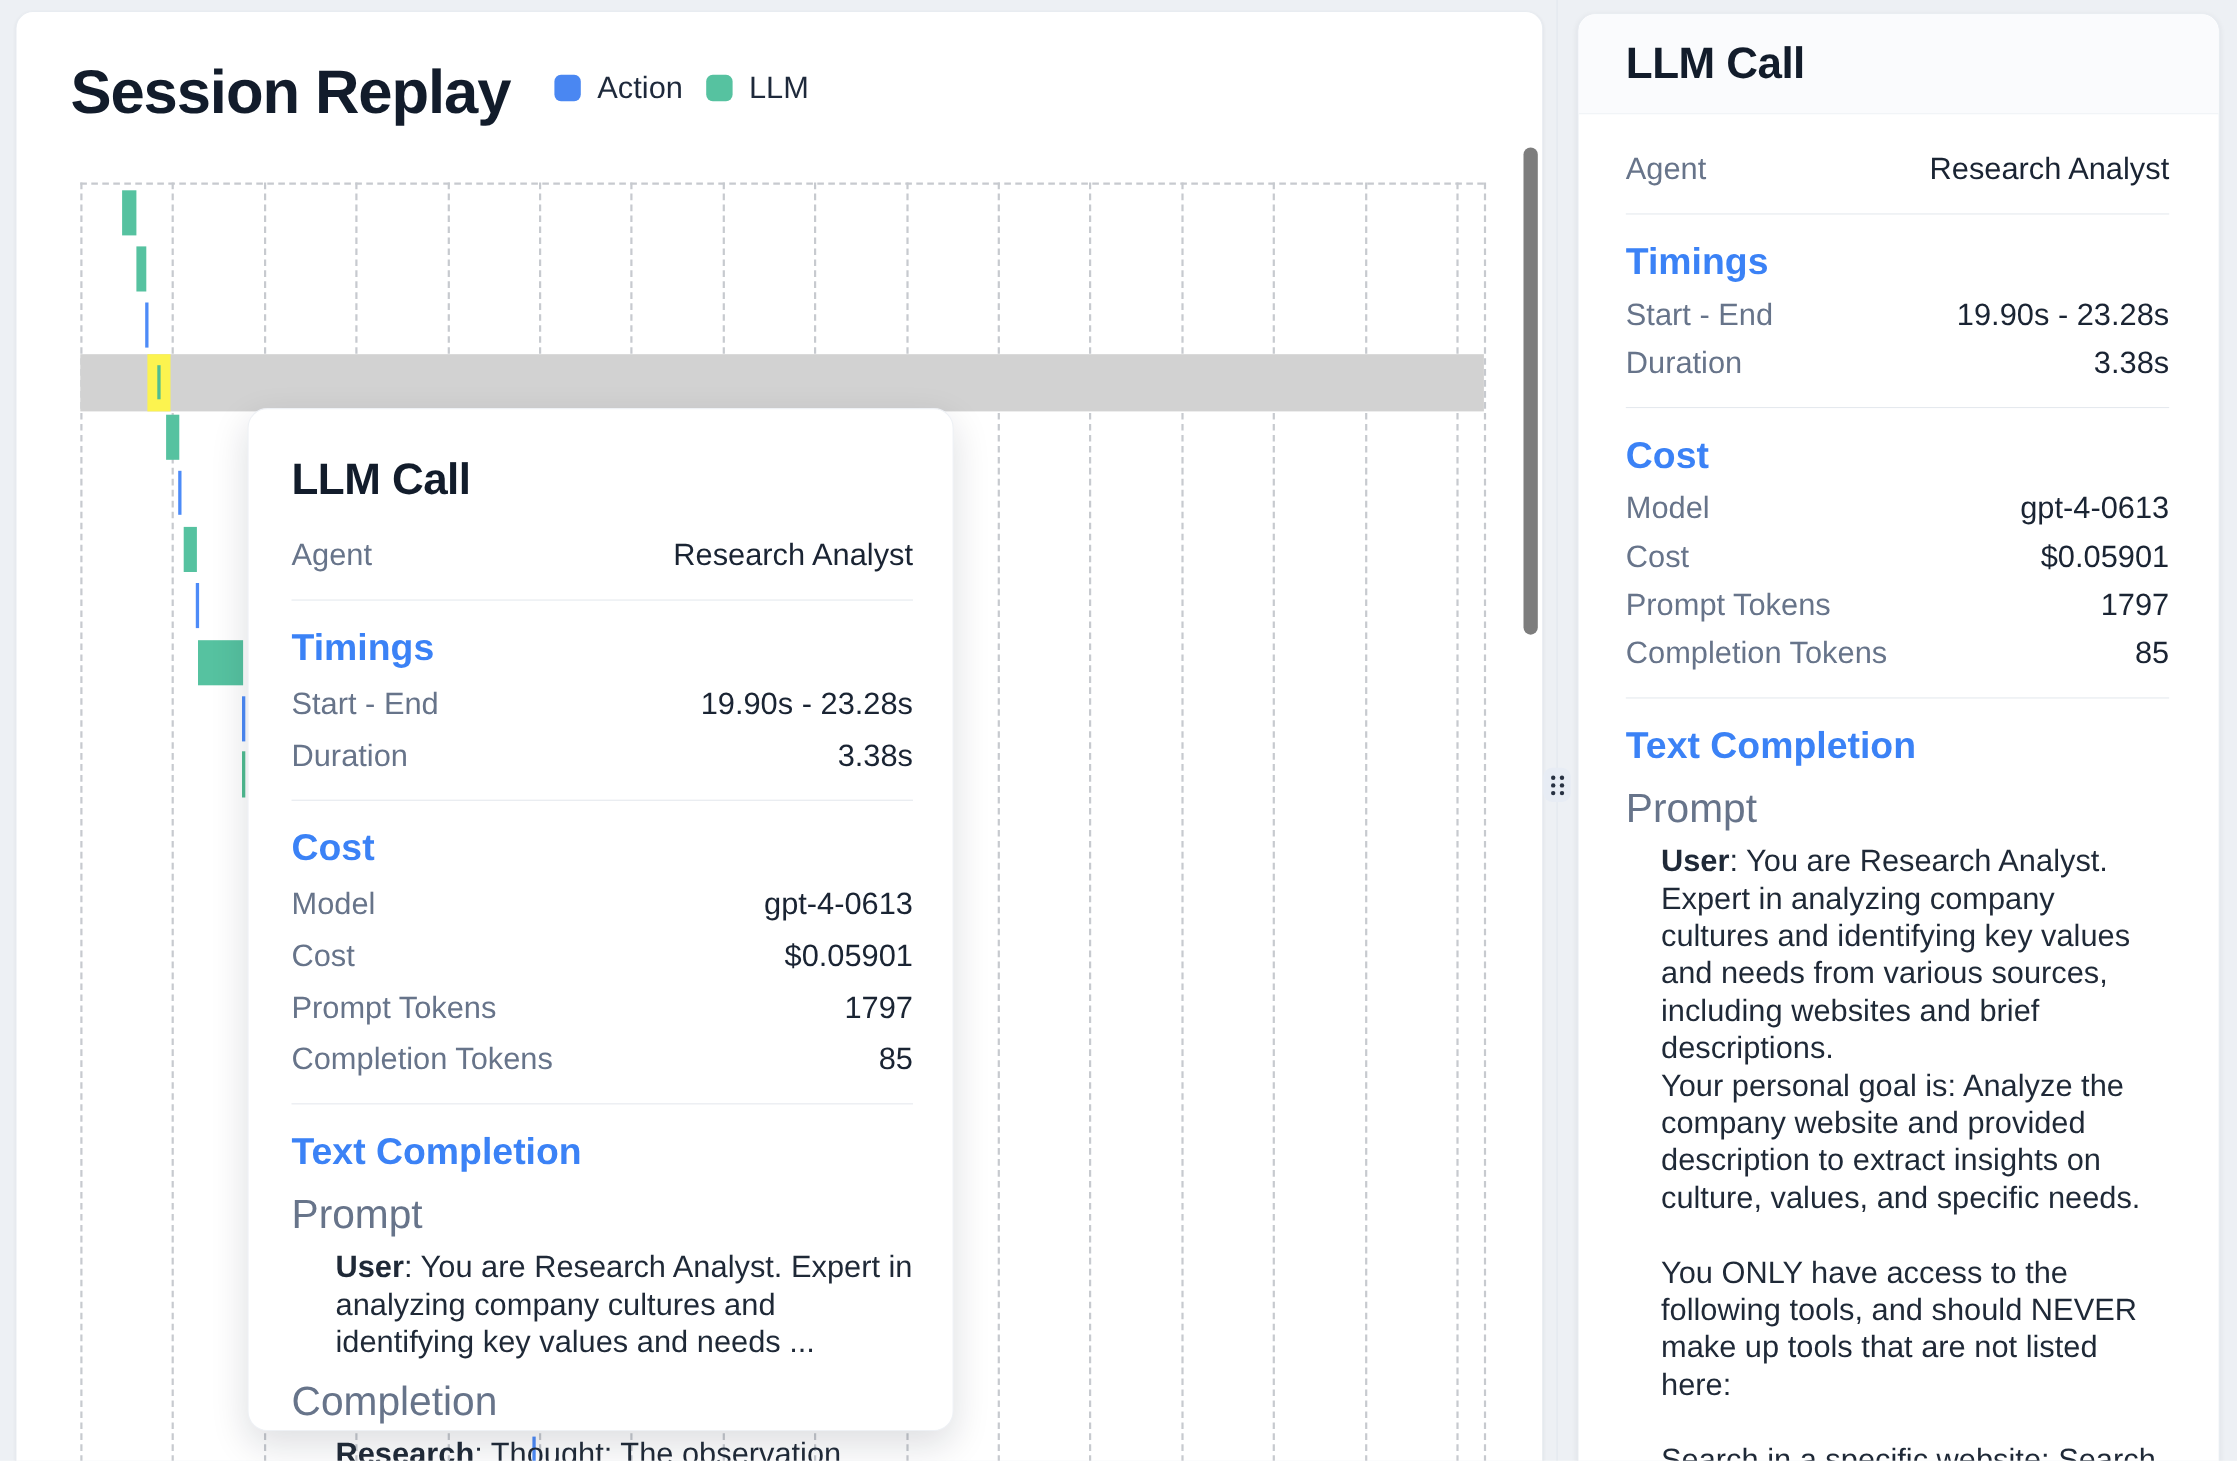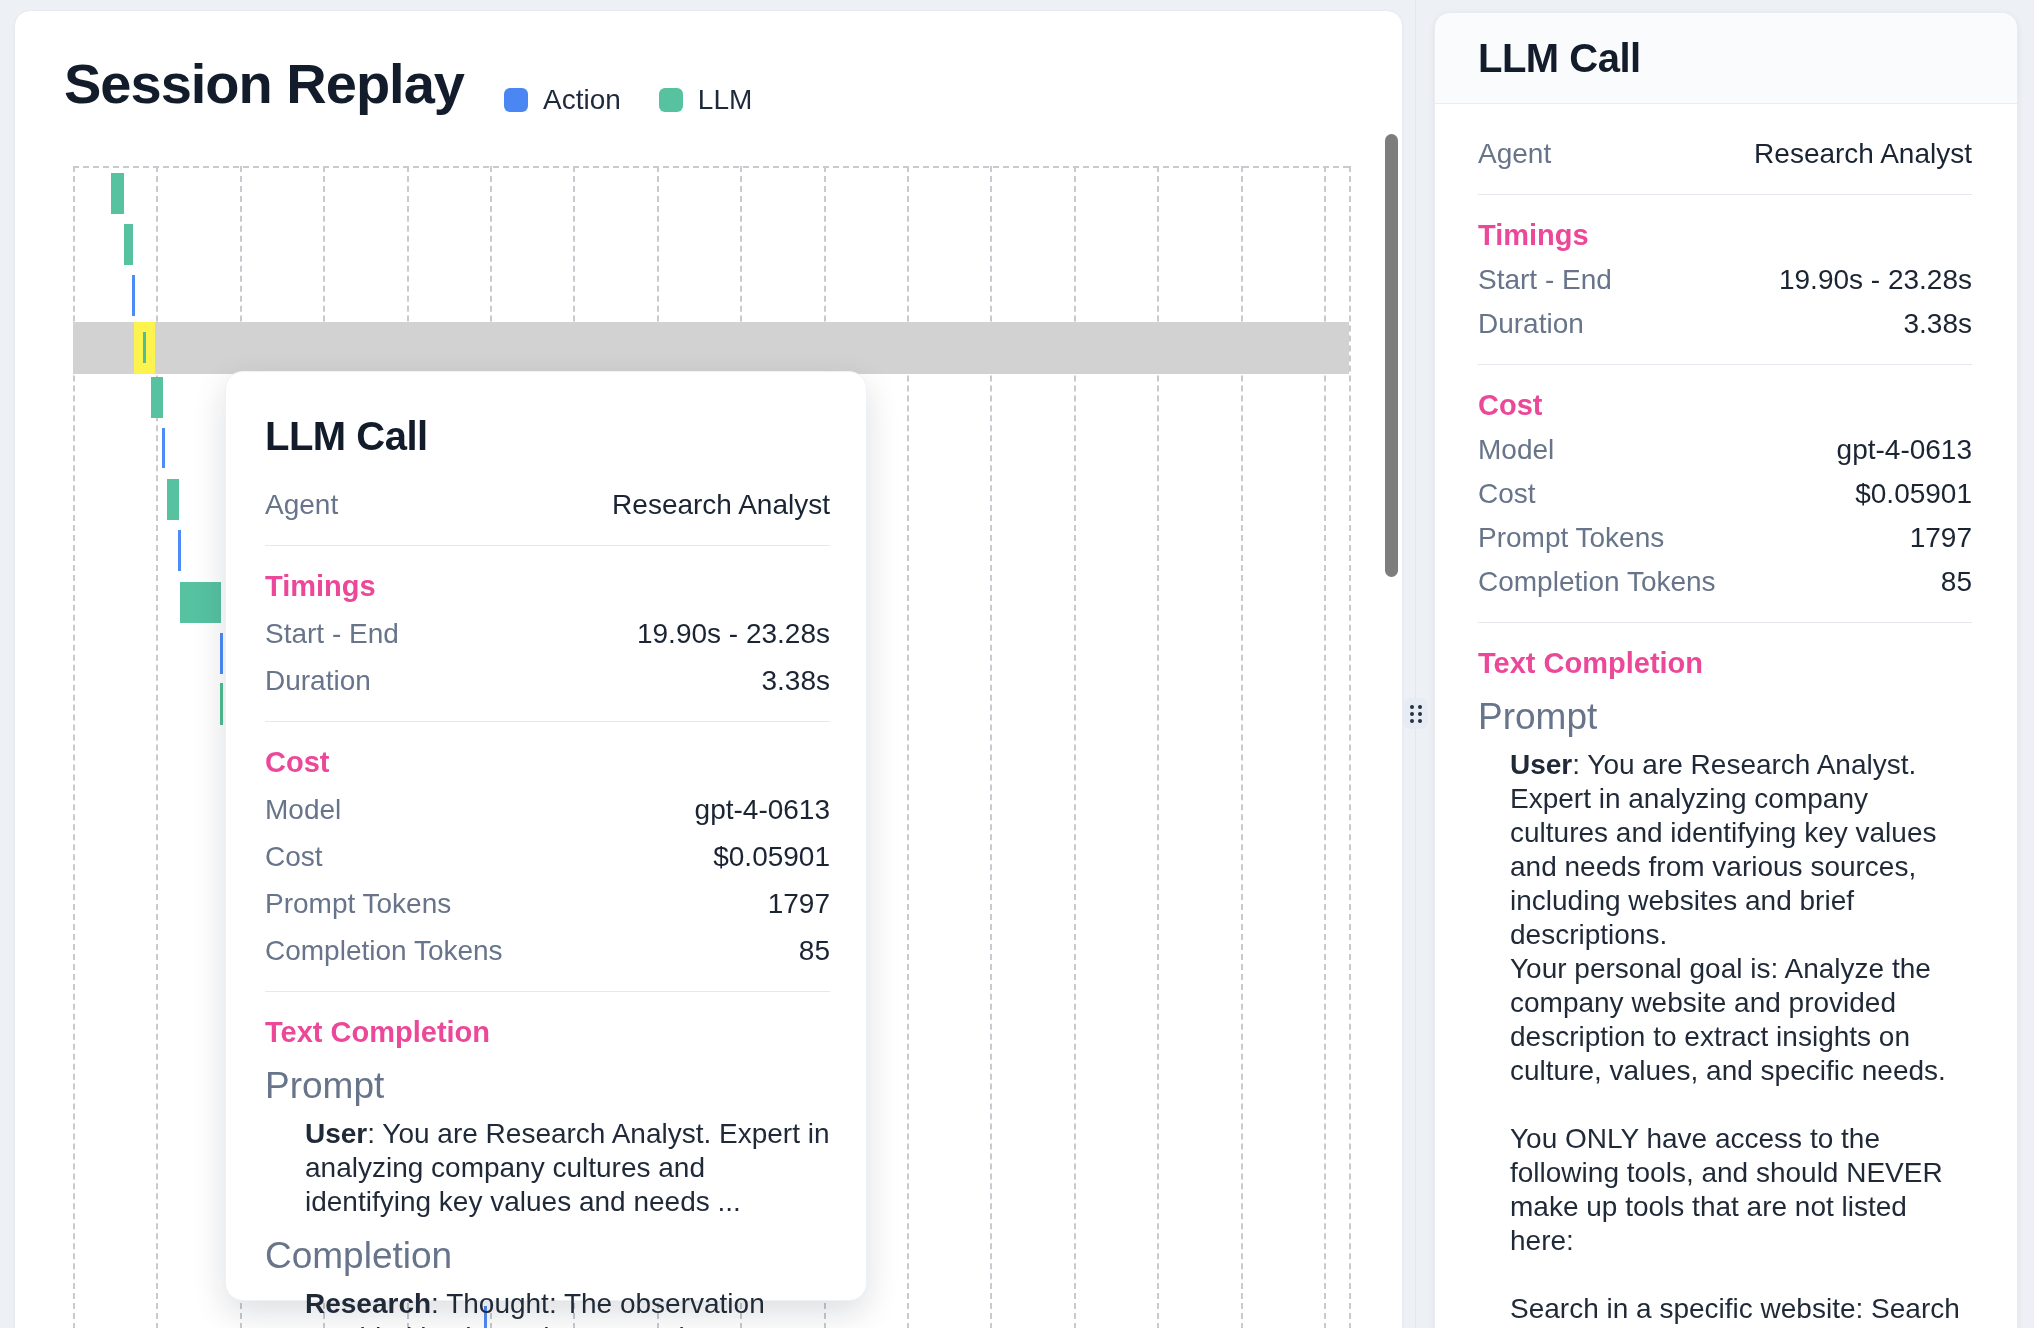--- a/index.html
+++ b/index.html
@@ -16,21 +16,21 @@
     background: #ffffff;
     border: 1px solid #e8ecf1;
     border-radius: 16px;
   }
   
   #left-card { left:14px; top:10px; width:1389px; height:1360px; box-shadow:0 1px 3px rgba(15,23,42,.05); }
   #session-title {
     position:absolute; left:49px; top:40px;
     font-size:56px; font-weight:700; letter-spacing:-1px; color:#121c2b;
   }
-  #legend { position:absolute; left:489px; top:53px; display:flex; gap:38px;margin-top:20px; }
+  #legend { position:absolute; left:489px; top:53px; display:flex; gap:21px; }
   .legend-item { display:flex; align-items:center; gap:15px; }
   .legend-swatch { width:24px; height:24px; border-radius:6px; }
   .legend-label { font-size:28px; color:#1e293b; }
 
   #chart-layer { position:absolute; left:0; top:0; width:1389px; height:1318px; }
   .vline { position:absolute; width:0; border-left:2px dashed #c7cacf; }
   .hline { position:absolute; height:0; border-top:2px dashed #c7cacf; }
   .row-highlight { position:absolute; }
   .bar { position:absolute; }
   .bar-selected { z-index:3; }
@@ -47,21 +47,21 @@
     background:#fff; border:1px solid #eef1f5; border-radius:18px;
     box-shadow:0 12px 34px rgba(15,23,42,.14);
     padding:42px 36px 0 39px; z-index:10;
   }
   .card-title { font-size:40px; font-weight:700; letter-spacing:-0.5px; color:#121c2b; }
   #tooltip-card .card-title { margin-bottom:30px; }
   .kv-row { display:flex; justify-content:space-between; align-items:baseline; font-size:28px; margin:15px 0; }
   .kv-label { color:#67748a;text-align:right; }
   .kv-value { color:#1a2433; text-align:right; }
   .divider { border:none; border-top:1px solid #e5e9ee; margin:24px 0; }
-  .section-heading { font-size:29px; font-weight:700; color:#ec4899; margin:2px 0 10px 0; }
+  .section-heading { font-size:34px; font-weight:700; color:#3b82f6; margin:2px 0 10px 0; }
   .sub-label { font-size:37px; color:#67748a; margin:16px 0 10px 0; }
   .prompt-para {
     font-size:28px; line-height:34px; color:#1f2937;
     margin-left:40px; margin-bottom:6px;
   }
   .prompt-para b { font-weight:700; }
 
   
   #panel-divider { position:absolute; left:1415px; top:0; width:1px; height:1328px; background:#e2e7ed; }
   #panel-resize-handle {

